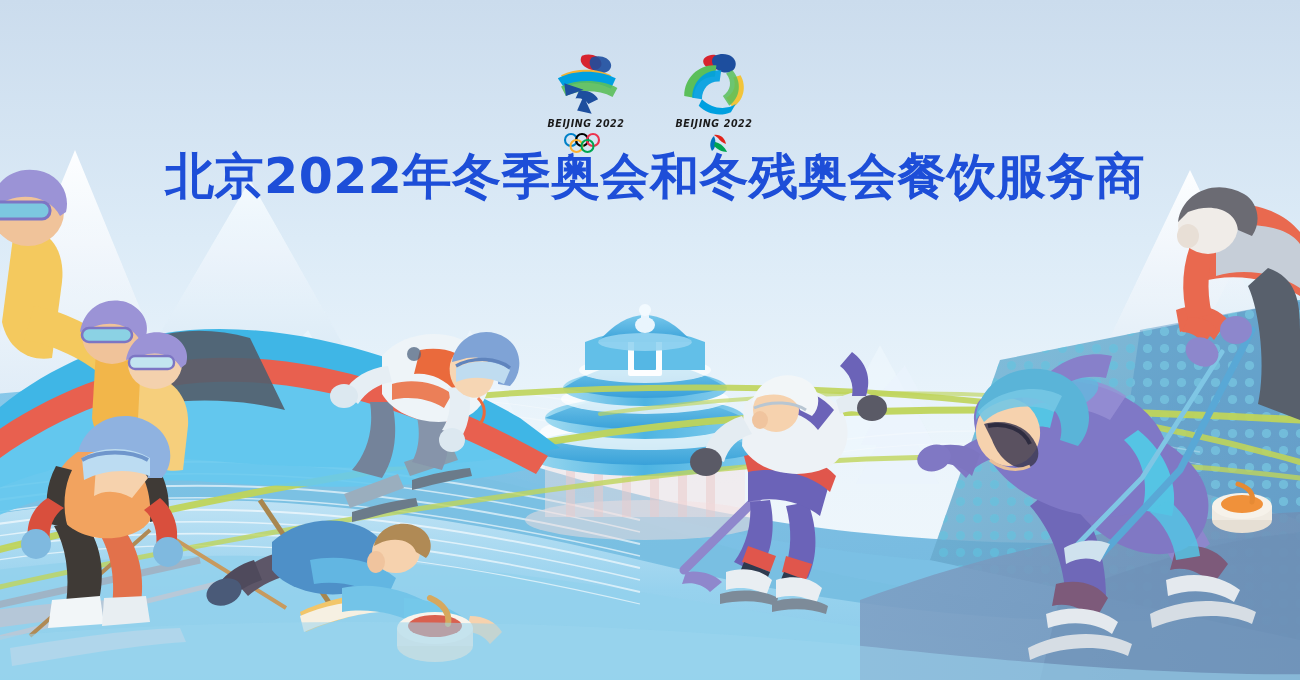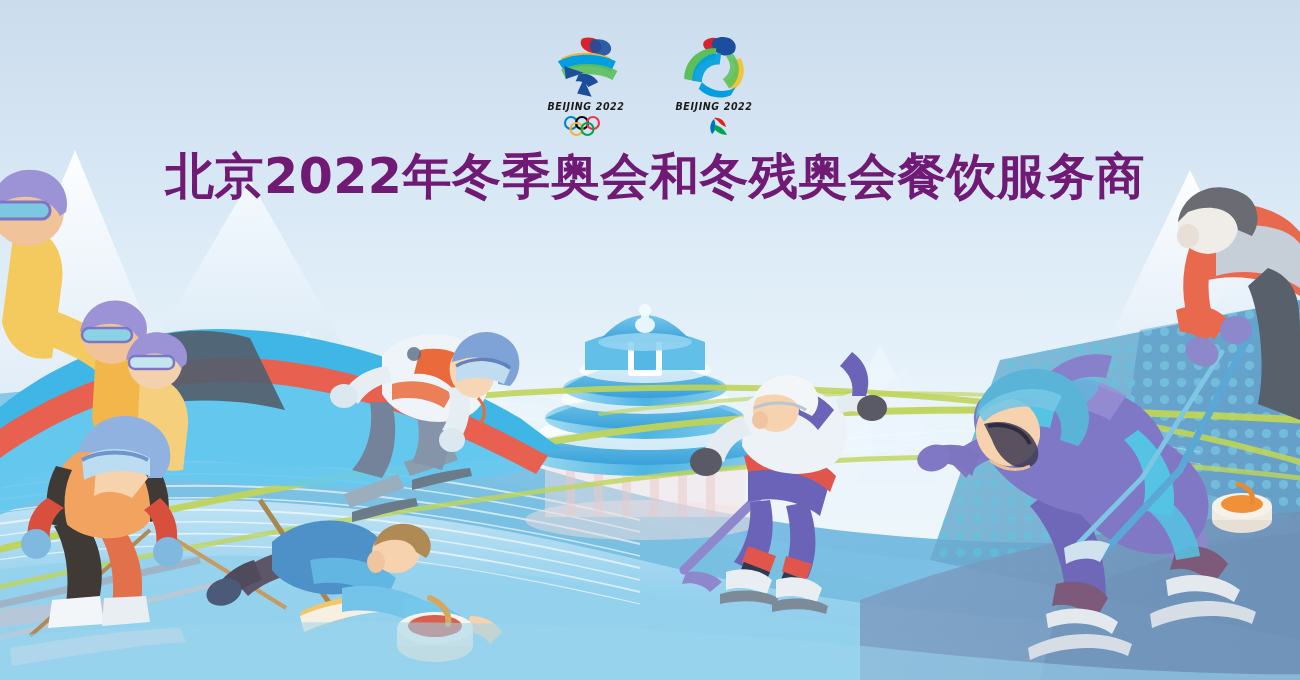--- a/index.html
+++ b/index.html
@@ -7,21 +7,21 @@
     width:1300px; height:680px; overflow:hidden;
     font-family:"Liberation Sans","DejaVu Sans",sans-serif;
     background:#cfdff0;
   }
   #banner{ position:relative; width:1300px; height:680px; overflow:hidden; }
   .layer{ position:absolute; inset:0; }
   svg.layer{ display:block; }
 
   
   #emblems{
-    position:absolute; left:0; right:0; top:34px;
+    position:absolute; left:0; right:0; top:51px;
     display:flex; justify-content:center; align-items:flex-start; gap:32px;
     z-index:20;
   }
   .emblem{ width:96px; display:flex; flex-direction:column; align-items:center; }
   .emblem .mark{ width:90px; height:66px; }
   .emblem .wordmark{
     font-family:"DejaVu Sans",sans-serif;
     font-weight:700; font-style:italic;
     font-size:9.5px; letter-spacing:.6px;
     color:#1a1a1a; margin-top:1px; white-space:nowrap;
@@ -30,21 +30,21 @@
   .emblem .sub{ height:22px; margin-top:3px; }
 
   
   #title{
     position:absolute; top:146px; left:10px; right:0;
     text-align:center; z-index:20;
     font-family:"DejaVu Sans","Liberation Sans",sans-serif;
     font-weight:700;
     font-size:49px; line-height:62px;
     letter-spacing:.5px;
-    color:#701a75;
+    color:#1d4ed8;
     white-space:nowrap;
   }
 </style>
 </head>
 <body>
 
 <div id="banner">
 
   <svg class="layer" viewBox="0 0 1300 680" preserveAspectRatio="none" xmlns="http://www.w3.org/2000/svg">
     <defs>

